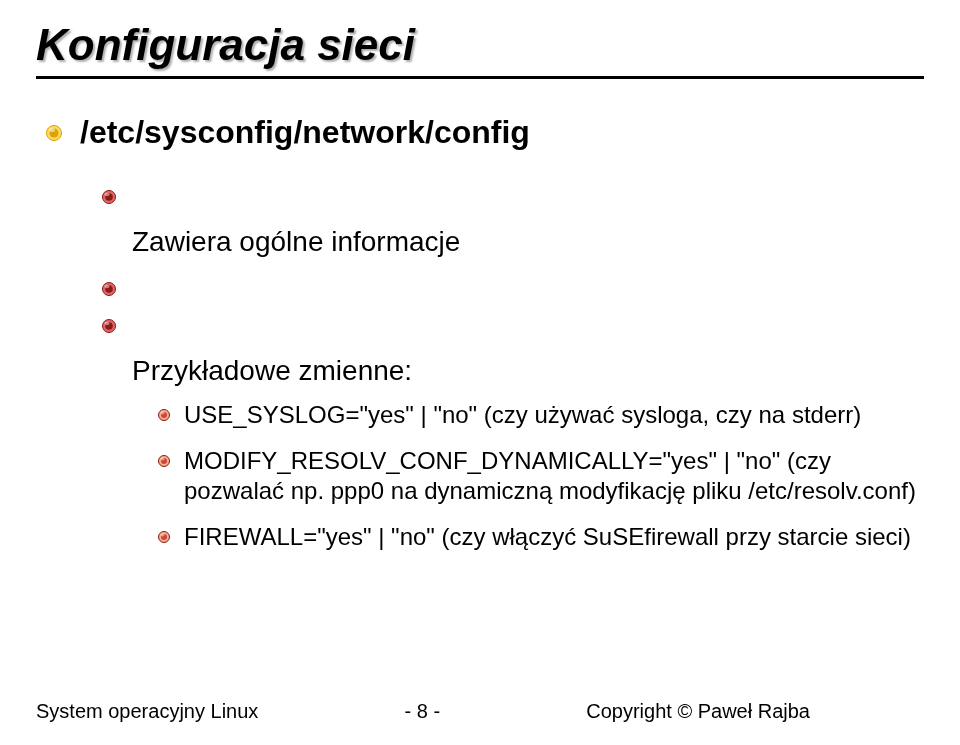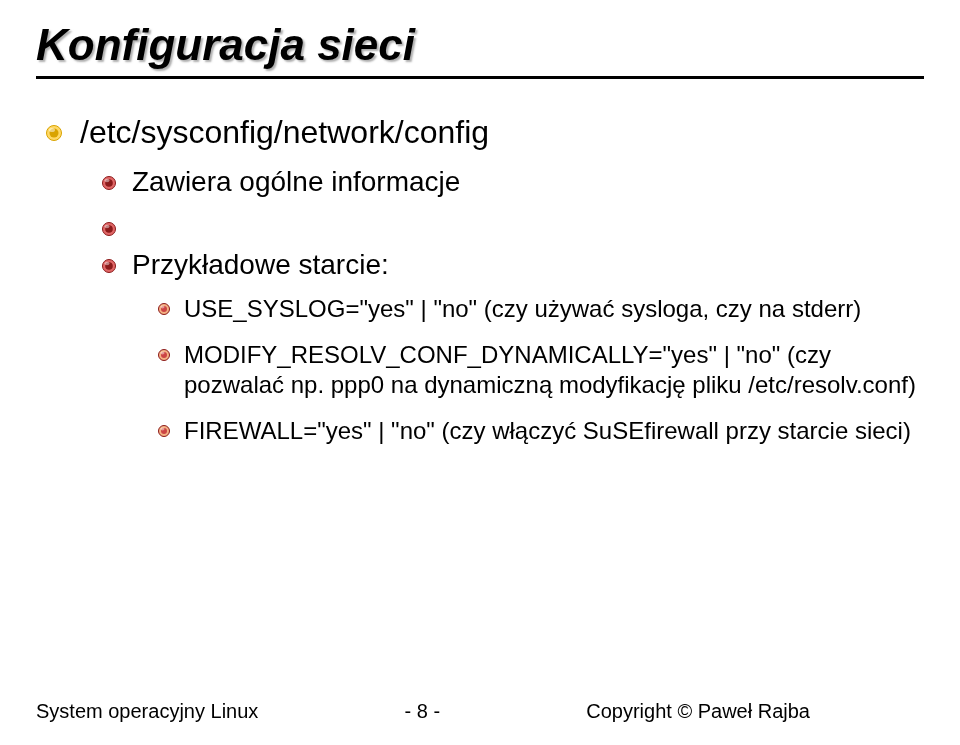--- a/index.html
+++ b/index.html
@@ -30,39 +30,41 @@
     background: #000000;
     width: 100%;
     margin-bottom: 34px;
   }
   .content {
     padding-left: 10px;
   }
   .lvl1 {
     display: flex;
     align-items: flex-start;
-    margin-bottom: 14px;
+    margin-bottom: 28px;
+    font-weight: bold;
   }
   .lvl1-text {
     font-size: 32px;
     color: #000000;
     line-height: 1.2;
   }
   .sub-content {
     padding-left: 56px;
   }
   .lvl2 {
     display: flex;
     align-items: flex-start;
     margin-bottom: 12px;
   }
   .lvl2-text {
     font-size: 28px;
     color: #000000;
     line-height: 1.2;
+    margin-top: 46px;
   }
   .sub-sub-content {
     padding-left: 56px;
   }
   .lvl3 {
     display: flex;
     align-items: flex-start;
     margin-bottom: 16px;
   }
   .lvl3-text {
@@ -143,21 +145,21 @@
           <ellipse cx="5" cy="4.5" rx="2.5" ry="1.7" fill="#ffffff" opacity="0.45"></ellipse>
         </svg>
       </div>
 
       <div class="lvl2">
         <svg class="bullet-red" viewBox="0 0 14 14">
           <circle cx="7" cy="7" r="6.5" fill="#e06666" stroke="#8b1a1a" stroke-width="1"></circle>
           <circle cx="7" cy="7" r="3.8" fill="#8b1a1a"></circle>
           <ellipse cx="5" cy="4.5" rx="2.5" ry="1.7" fill="#ffffff" opacity="0.45"></ellipse>
         </svg>
-        <div class="lvl2-text">Przykładowe starcie:</div>
+        <div class="lvl2-text">Przykładowe zmienne:</div>
       </div>
 
       <div class="sub-sub-content">
 
         <div class="lvl3">
           <svg class="bullet-small" viewBox="0 0 12 12">
             <circle cx="6" cy="6" r="5.5" fill="#f4b183" stroke="#8b1a1a" stroke-width="1"></circle>
             <circle cx="6" cy="6" r="3" fill="#c44"></circle>
             <ellipse cx="4.5" cy="4" rx="2" ry="1.4" fill="#ffffff" opacity="0.45"></ellipse>
           </svg>

